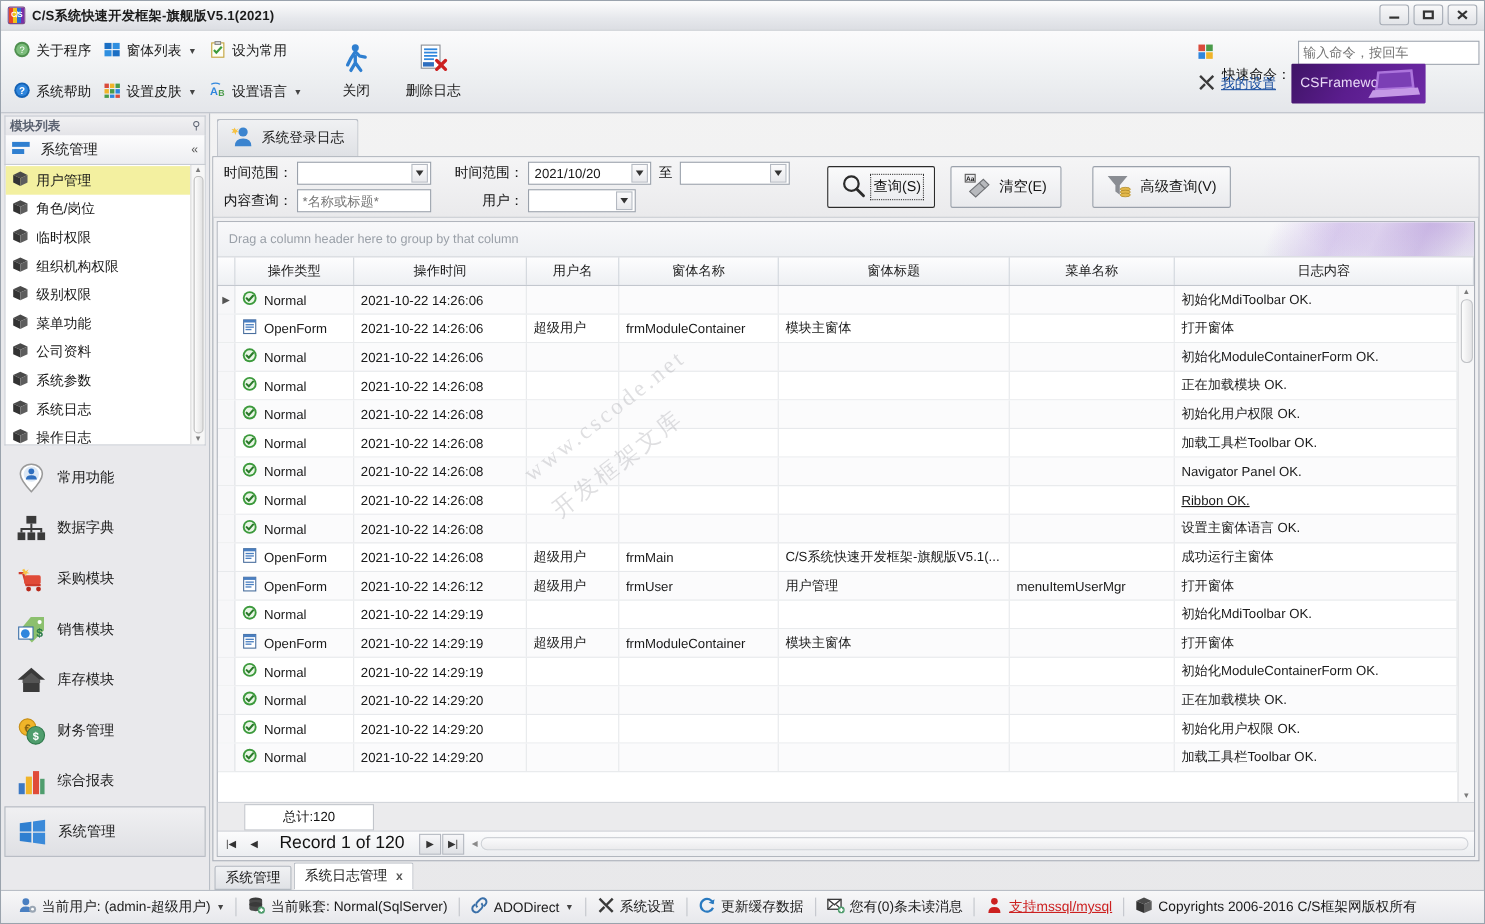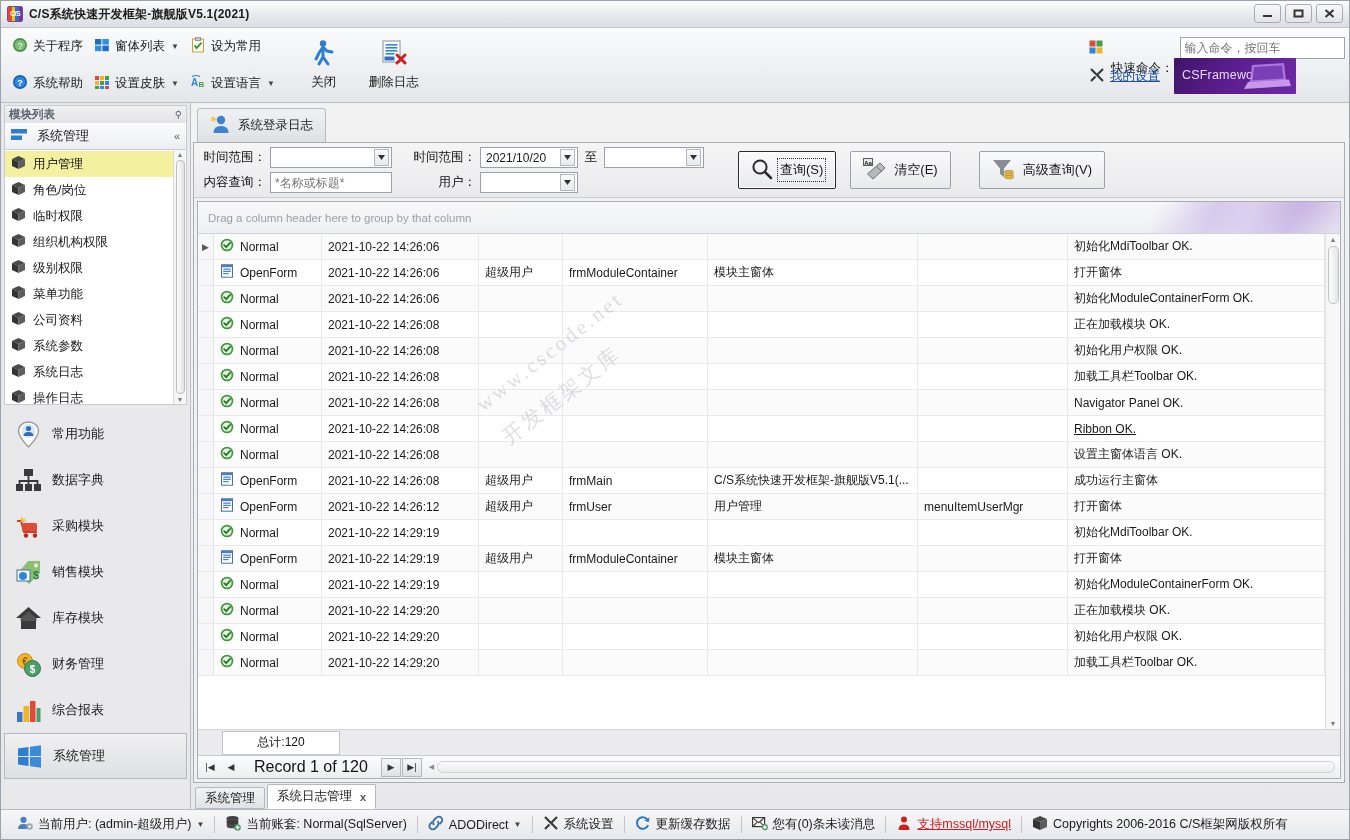--- a/index.html
+++ b/index.html
@@ -699,21 +699,21 @@
             </div>
             <div class="frow">
               <span class="flabel" style="width:66px">内容查询：</span>
               <input class="txt" style="width: 122px;" value="" placeholder="*名称或标题*">
             </div>
           </div>
 
           <div class="fcol" style="margin-left:12px">
             <div class="frow">
               <span class="flabel" style="width:66px">时间范围：</span>
-              <div class="combo" style="width:98px">
+              <div class="combo" style="width:112px">
                 <span class="val">2021/10/20</span>
                 <span class="dd">
                     <svg width="7" height="5" viewBox="0 0 7 5">
                       <path d="M0 0 L7 0 L3.5 5 Z" fill="#333"></path>
                     </svg>
                   </span>
               </div>
               <span class="flabel" style="width:18px;text-align:center">至</span>
               <div class="combo" style="width:100px">
                 <span class="val"></span>
@@ -771,20 +771,30 @@
             <span>高级查询(V)</span>
           </div>
         </div>
 
         <div class="gridwrap">
           <div class="groupbar">
             <span>Drag a column header here to group by that column</span>
             <span class="deco"></span>
           </div>
 
+          <div class="ghead" id="grid-head">
+              <div class="hc" style="flex: 0 0 16px;"></div>
+              <div class="hc" style="flex: 0 0 108px;">操作类型</div>
+              <div class="hc" style="flex: 0 0 157px;">操作时间</div>
+              <div class="hc" style="flex: 0 0 84px;">用户名</div>
+              <div class="hc" style="flex: 0 0 145px;">窗体名称</div>
+              <div class="hc" style="flex: 0 0 210px;">窗体标题</div>
+              <div class="hc" style="flex: 0 0 150px;">菜单名称</div>
+              <div class="hc" style="flex: 1 1 0%;">日志内容</div>
+            </div>
 
           <div class="gbodywrap">
             <div class="gbody" id="grid-body">
               <div class="watermark">
                 <div>www.cscode.net</div>
                 <div>开发框架文库</div>
               </div>
             <div class="grow">
                   <div class="gc ind" style="flex: 0 0 16px;">▶</div>
                   <div class="gc type" style="flex: 0 0 108px;">

